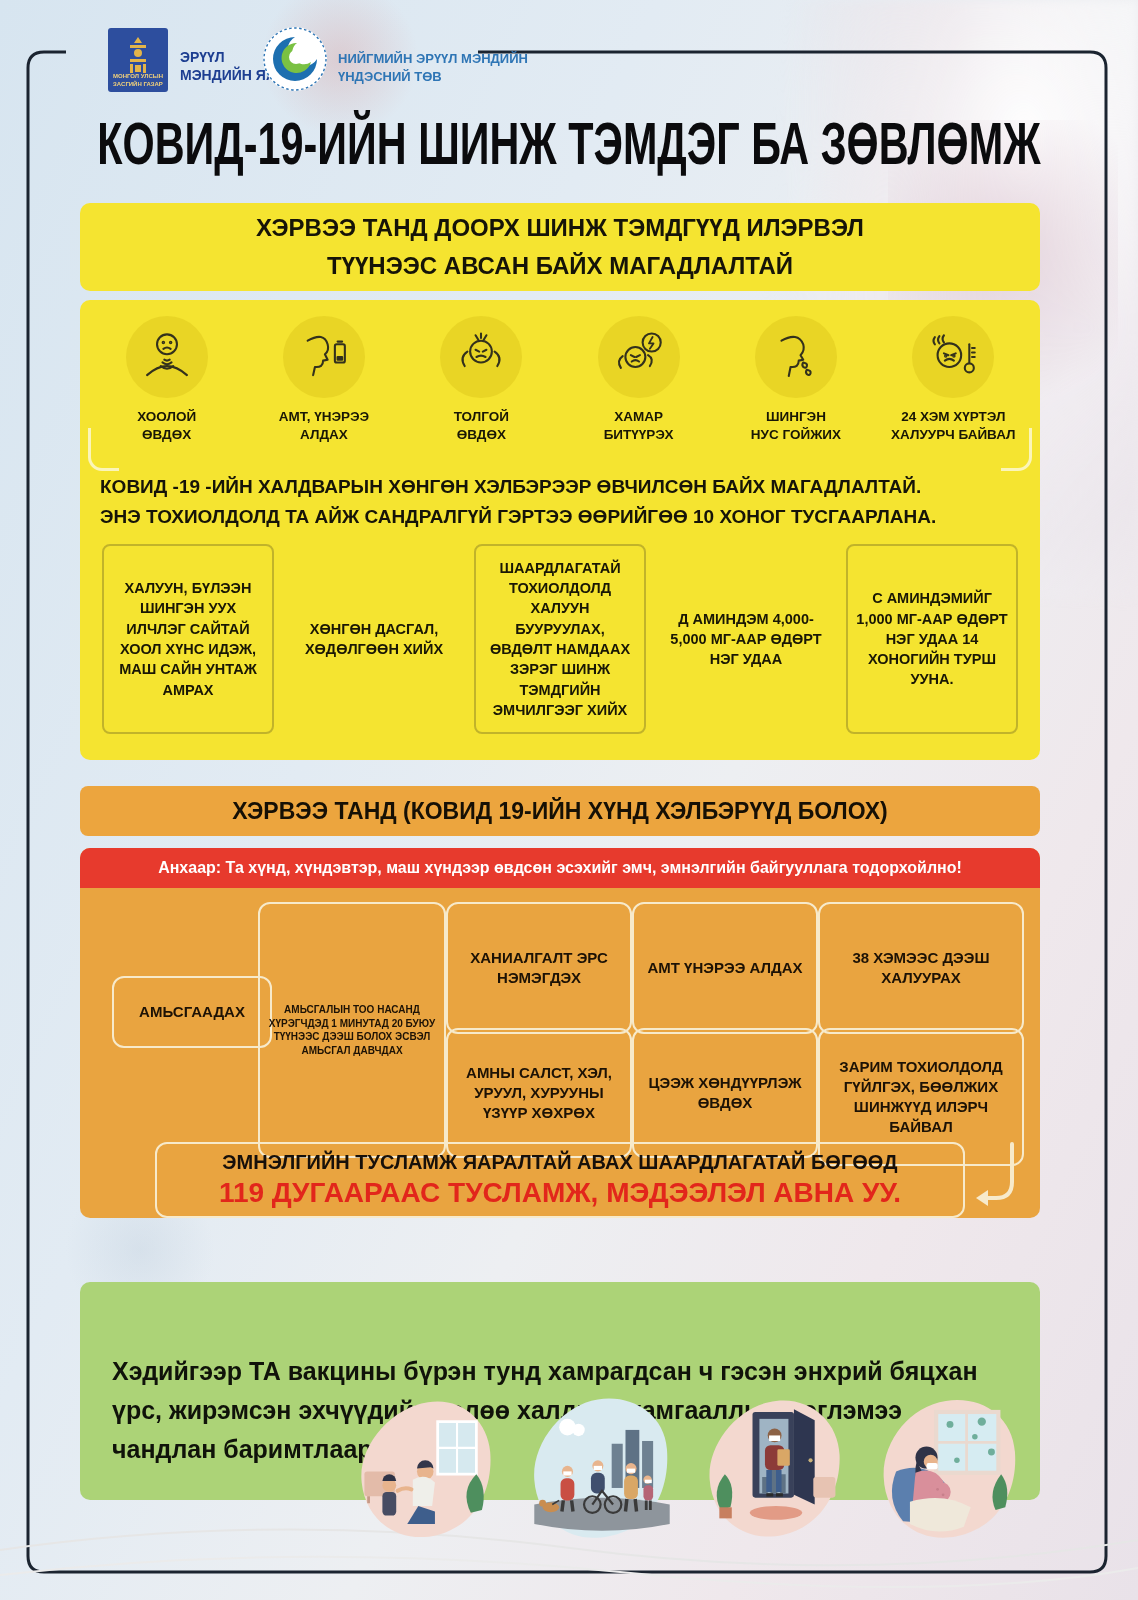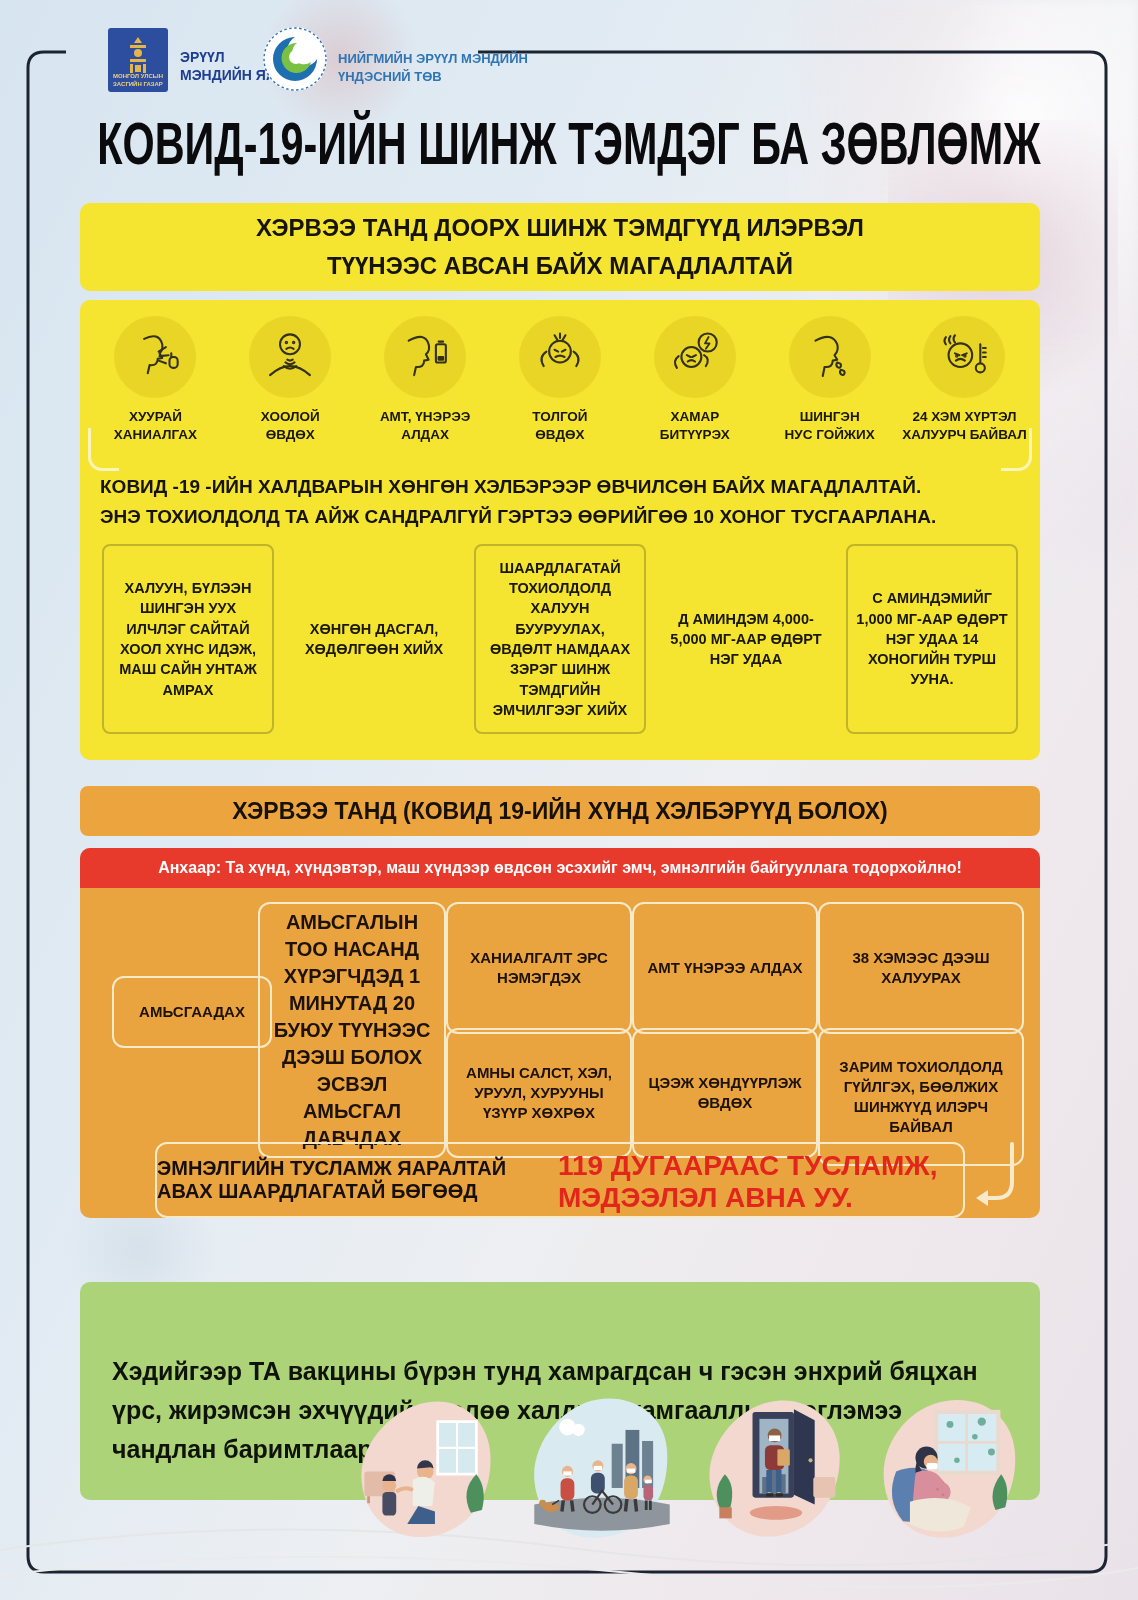--- a/index.html
+++ b/index.html
@@ -58,21 +58,21 @@
   .rec.boxed{border:2px solid rgba(130,120,35,.45);border-radius:8px;}
   
   .o-banner{left:80px;top:786px;width:960px;height:50px;background:#eca53e;border-radius:8px;z-index:2;
     display:flex;align-items:center;justify-content:center;font-size:23px;color:#161005;}
   .o-panel{left:80px;top:848px;width:960px;height:370px;background:#e9a440;border-radius:10px;overflow:hidden;z-index:2;}
   .alert-bar{height:40px;background:#e73a2d;display:flex;align-items:center;justify-content:center;
     color:#fff;font-size:16px;padding:0 16px;}
   .obox{position:absolute;border:2.5px solid #f7eacb;border-radius:12px;display:flex;align-items:center;
     justify-content:center;text-align:center;font-size:15px;line-height:1.35;color:#1d1205;padding:8px;}
   .emg-box{position:absolute;left:75px;top:294px;width:806px;height:72px;border:2.5px solid #f7eacb;
-    border-radius:12px;display:flex;flex-direction:row;align-items:center;justify-content:center;}
+    border-radius:12px;display:flex;flex-direction:column;align-items:center;justify-content:center;}
   .emg1{font-size:20px;color:#17100a;}
   .emg2{font-size:28px;color:#e2261b;margin-top:3px;}
   .o-arrow{position:absolute;left:888px;top:294px;}
   
   .g-panel{left:80px;top:1282px;width:960px;height:218px;background:#acd377;border-radius:10px;z-index:2;}
   .g-text{position:absolute;left:32px;top:26px;width:920px;font-size:25px;line-height:1.55;color:#10130a;margin-top:44px;}
   .illos{left:352px;top:1394px;width:700px;z-index:3;display:flex;gap:22px;}
   .illo{width:152px;height:152px;}
 </style>
 </head>
@@ -128,32 +128,20 @@
 
 <div class="abs y-banner pre">ХЭРВЭЭ ТАНД ДООРХ ШИНЖ ТЭМДГҮҮД ИЛЭРВЭЛ
 ТҮҮНЭЭС АВСАН БАЙХ МАГАДЛАЛТАЙ</div>
 
 <div class="abs y-panel">
   <div class="corner cl"></div>
   <div class="corner cr"></div>
 
   <div class="sym-row">
 
-    <div class="sym">
-      <div class="sym-circle">
-        <svg width="58" height="58" viewBox="0 0 64 64">
-          <path d="M20 12 q16 -8 20 6 q1 6 -3 10 l3 5 -5 1 q0 8 -9 7 l-2 9"></path>
-          <path d="M36 26 l8 -5 M37 31 l10 -1 M36 36 l8 3"></path>
-          <rect x="48" y="32" width="9" height="12" rx="4"></rect>
-          <path d="M50 32 v-4"></path>
-        </svg>
-      </div>
-      <div class="sym-label pre">ХУУРАЙ
-ХАНИАЛГАХ</div>
-    </div>
 
     <div class="sym">
       <div class="sym-circle">
         <svg width="58" height="58" viewBox="0 0 64 64">
           <circle cx="32" cy="18" r="11"></circle>
           <circle cx="28" cy="16" r="0.8"></circle>
             <circle cx="36" cy="16" r="0.8"></circle>
           <path d="M28 23 q4 -3 8 0"></path>
           <path d="M10 52 q22 -20 44 0"></path>
           <path d="M27 38 q5 4 10 0 M25 42 q7 6 14 0 M29 35 q3 2 6 0"></path>
@@ -244,21 +232,21 @@
     <div class="rec boxed">С АМИНДЭМИЙГ 1,000 МГ-ААР ӨДӨРТ НЭГ УДАА 14 ХОНОГИЙН ТУРШ УУНА.</div>
   </div>
 </div>
 
 <div class="abs o-banner">ХЭРВЭЭ ТАНД (КОВИД 19-ИЙН ХҮНД ХЭЛБЭРҮҮД БОЛОХ)</div>
 
 <div class="abs o-panel">
   <div class="alert-bar">Анхаар: Та хүнд, хүндэвтэр, маш хүндээр өвдсөн эсэхийг эмч, эмнэлгийн байгууллага тодорхойлно!</div>
 
   <div class="obox" style="left:22px;top:128px;width:140px;height:52px;margin-left:10px;">АМЬСГААДАХ</div>
-  <div class="obox" style="left:178px;top:54px;width:168px;height:236px;font-size:20px;">АМЬСГАЛЫН ТОО НАСАНД ХҮРЭГЧДЭД 1 МИНУТАД 20 БУЮУ ТҮҮНЭЭС ДЭЭШ БОЛОХ ЭСВЭЛ АМЬСГАЛ ДАВЧДАХ</div>
+  <div class="obox" style="left:178px;top:54px;width:168px;height:236px;font-size:10px;">АМЬСГАЛЫН ТОО НАСАНД ХҮРЭГЧДЭД 1 МИНУТАД 20 БУЮУ ТҮҮНЭЭС ДЭЭШ БОЛОХ ЭСВЭЛ АМЬСГАЛ ДАВЧДАХ</div>
   <div class="obox" style="left:366px;top:54px;width:166px;height:112px;">ХАНИАЛГАЛТ ЭРС НЭМЭГДЭХ</div>
   <div class="obox" style="left:366px;top:180px;width:166px;height:110px;">АМНЫ САЛСТ, ХЭЛ, УРУУЛ, ХУРУУНЫ ҮЗҮҮР ХӨХРӨХ</div>
   <div class="obox" style="left:552px;top:54px;width:166px;height:112px;">АМТ ҮНЭРЭЭ АЛДАХ</div>
   <div class="obox" style="left:552px;top:180px;width:166px;height:110px;">ЦЭЭЖ ХӨНДҮҮРЛЭЖ ӨВДӨХ</div>
   <div class="obox" style="left:738px;top:54px;width:186px;height:112px;">38 ХЭМЭЭС ДЭЭШ ХАЛУУРАХ</div>
   <div class="obox" style="left:738px;top:180px;width:186px;height:118px;">ЗАРИМ ТОХИОЛДОЛД ГҮЙЛГЭХ, БӨӨЛЖИХ ШИНЖҮҮД ИЛЭРЧ БАЙВАЛ</div>
 
   <svg class="o-arrow" width="60" height="72" viewBox="0 0 60 72">
     <path d="M44 2 v38 q0 16 -16 16 h-12" fill="none" stroke="#f7eacb" stroke-width="4" stroke-linecap="round"></path>
     <path d="M20 48 l-12 8 12 8 Z" fill="#f7eacb"></path>

